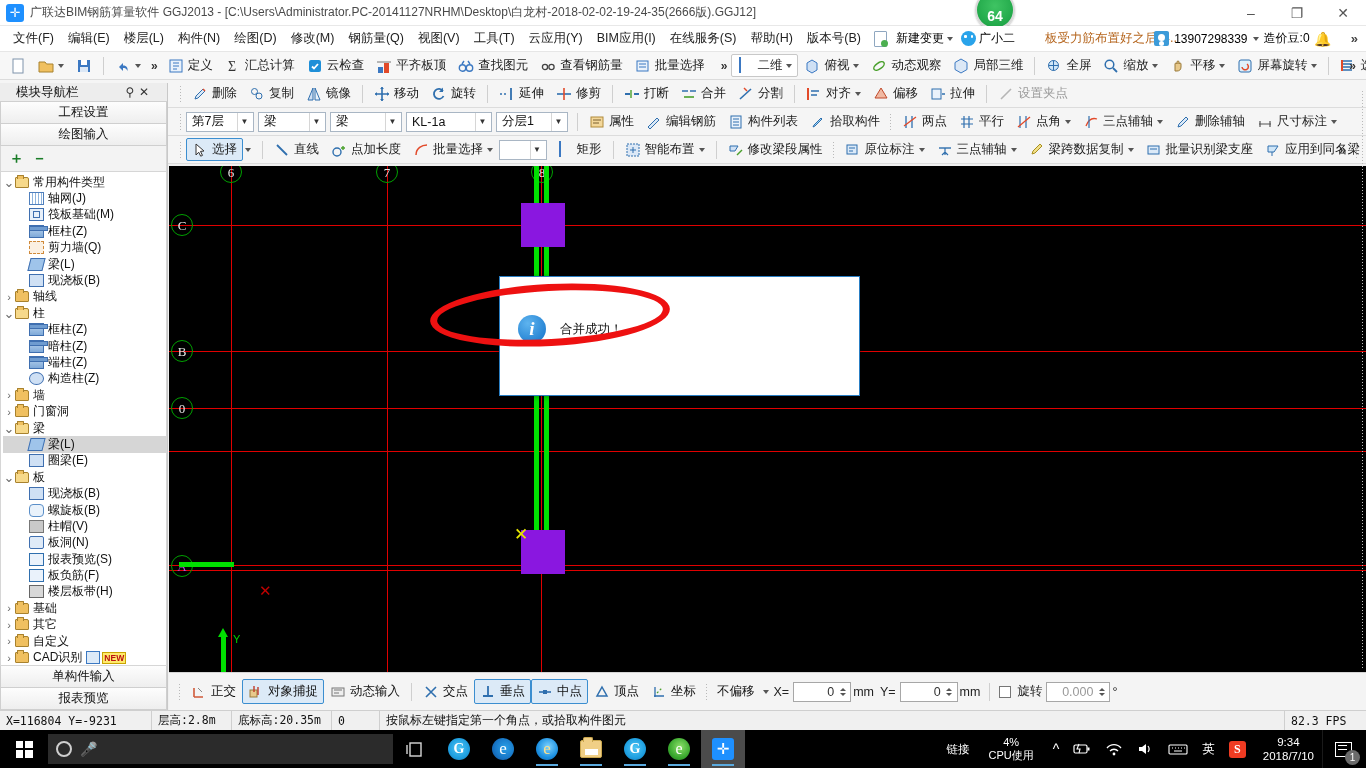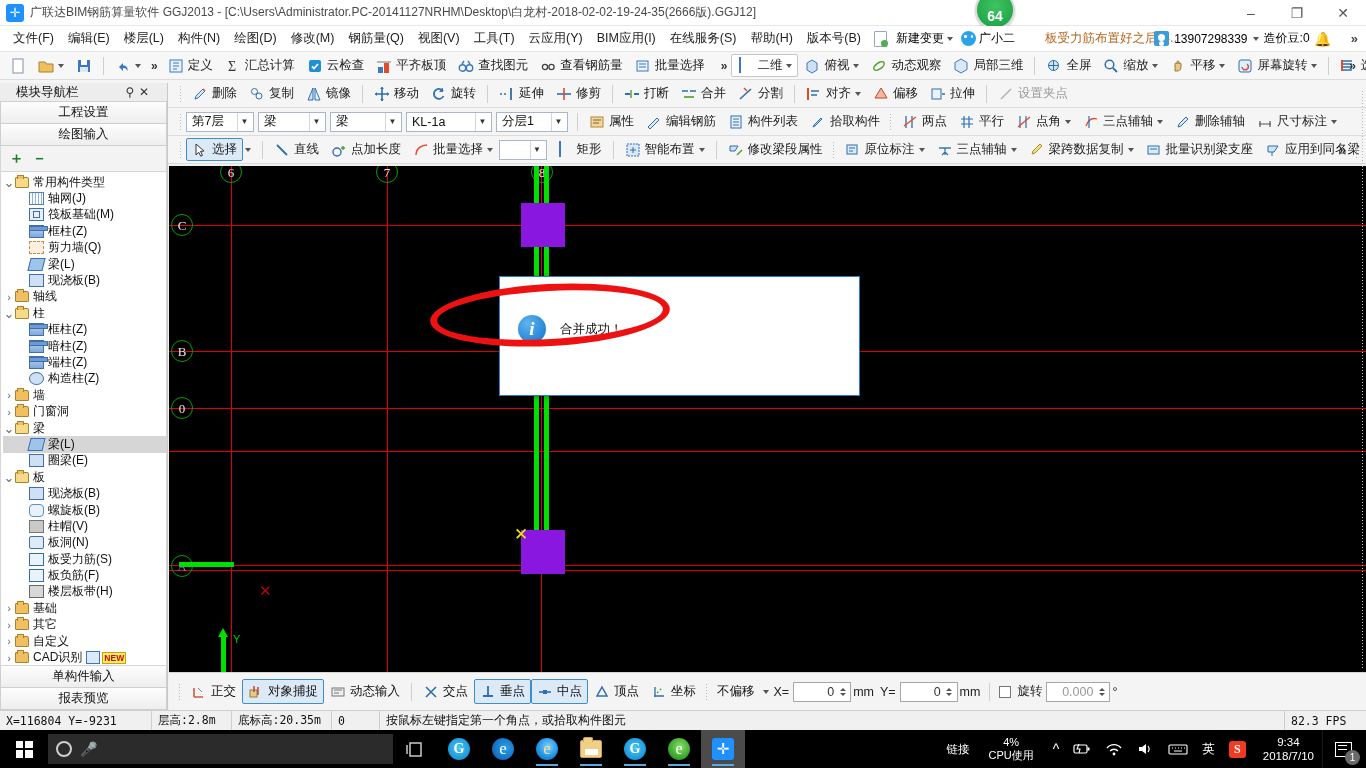--- a/index.html
+++ b/index.html
@@ -1067,21 +1067,21 @@
         <div class="tnode">
           <span class="tindent" style="width: 14px;"></span>
           <span class="tw"></span>
           <span class="ticon ti-hole"></span>
           <span class="tlabel">板洞(N)</span>
         </div>
         <div class="tnode">
           <span class="tindent" style="width: 14px;"></span>
           <span class="tw"></span>
           <span class="ticon ti-rebar"></span>
-          <span class="tlabel">板受力筋(S)</span>
+          <span class="tlabel">报表预览(S)</span>
         </div>
         <div class="tnode">
           <span class="tindent" style="width: 14px;"></span>
           <span class="tw"></span>
           <span class="ticon ti-rebar2"></span>
           <span class="tlabel">板负筋(F)</span>
         </div>
         <div class="tnode">
           <span class="tindent" style="width: 14px;"></span>
           <span class="tw"></span>

